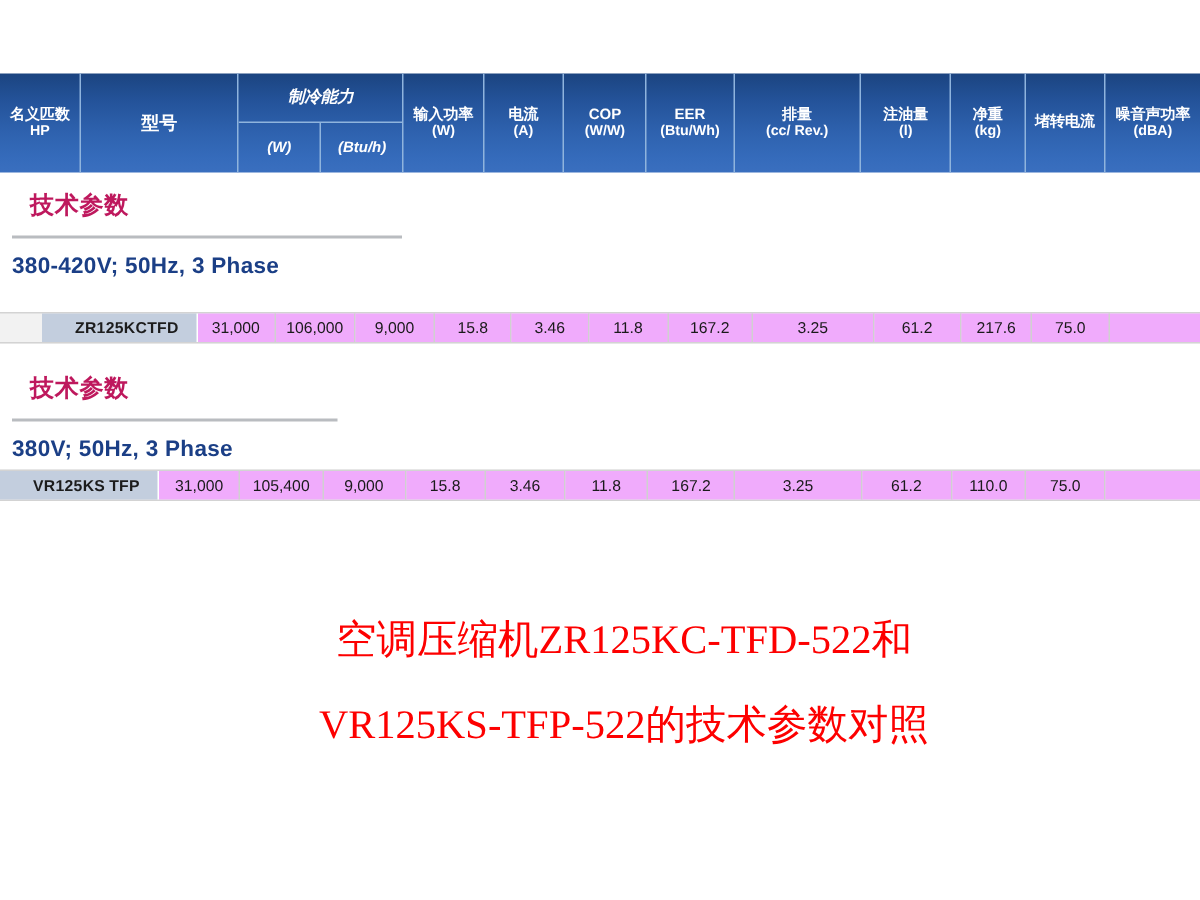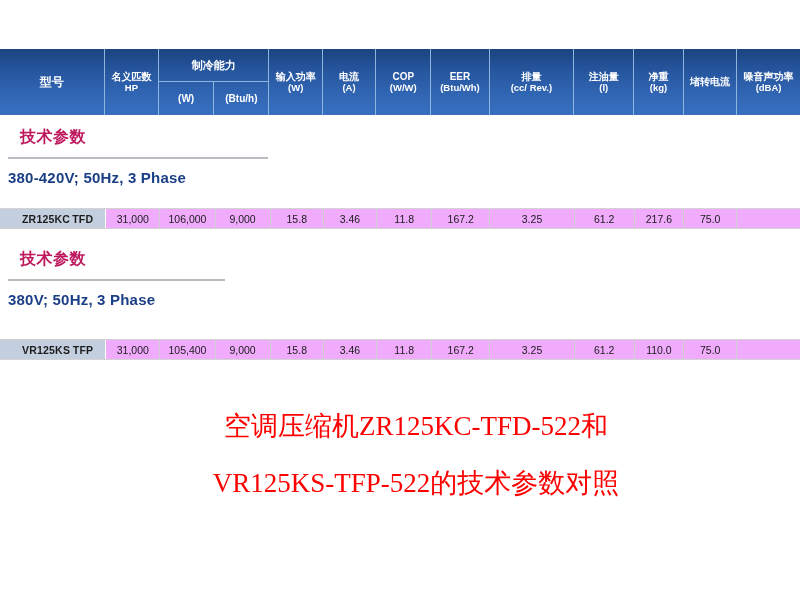--- a/index.html
+++ b/index.html
@@ -47,21 +47,21 @@
     flex-direction: column;
     align-items: center;
     justify-content: center;
     padding: 1px 1px;
   }
   .hcol.big .cap { font-size: 12px; }
   .hcol .cap .ln { display: block; white-space: nowrap; }
   .hcol .cap .unit { font-size: 9.5px; font-weight: bold; }
 
   
-  .hcol.group { padding: 0; }
+  .hcol.group { padding: 0; font-style: italic; }
   .group-title {
     height: 33px;
     display: flex;
     align-items: center;
     justify-content: center;
     border-bottom: 1px solid #8fb4dd;
     font-size: 11px;
   }
   .group-subs { flex: 1; display: flex; }
   .group-subs .sub {
@@ -146,29 +146,29 @@
     letter-spacing: 0px;
   }
   .caption .cl { display: block; }
 </style>
 </head>
 <body>
 
 <div class="page">
 
   <div class="table-header" id="header-row">
-      <div class="hcol big" style="width: 110px;">
-        <div class="cap">
-          <span class="ln">型号</span>
-        </div>
-      </div>
       <div class="hcol" style="width: 57px;">
         <div class="cap">
           <span class="ln">名义匹数</span>
           <span class="ln unit">HP</span>
+        </div>
+      </div>
+      <div class="hcol big" style="width: 110px;">
+        <div class="cap">
+          <span class="ln">型号</span>
         </div>
       </div>
       <div class="hcol group" style="width: 116px;">
         <div class="group-title">制冷能力</div>
         <div class="group-subs">
           <div class="sub">(W)</div>
           <div class="sub">(Btu/h)</div>
         </div>
       </div>
       <div class="hcol" style="width: 56px;">
@@ -223,21 +223,21 @@
           <span class="ln">噪音声功率</span>
           <span class="ln unit">(dBA)</span>
         </div>
       </div>
     </div>
 
   <div class="section-title" style="top:127px;">技术参数</div>
   <div class="section-rule" id="rule-1" style="top: 157px; left: 8px; width: 260px;"></div>
   <div class="section-sub" style="top:169px;">380-420V; 50Hz, 3 Phase</div>
 
-  <div class="data-row" id="data-row-1" style="top:208px;">
+  <div class="data-row" id="data-row-1" style="top:208px;padding-left:28px;">
       <div class="dcell model" style="width: 110px;">
         <span class="code">ZR125KC</span>
         <span class="variant">TFD</span>
       </div>
       <div class="dcell" style="width: 57px;">31,000</div>
       <div class="dcell" style="width: 58px;">106,000</div>
       <div class="dcell" style="width: 58px;">9,000</div>
       <div class="dcell" style="width: 56px;">15.8</div>
       <div class="dcell" style="width: 56px;">3.46</div>
       <div class="dcell" style="width: 58px;">11.8</div>
@@ -246,21 +246,21 @@
       <div class="dcell" style="width: 63px;">61.2</div>
       <div class="dcell" style="width: 52px;">217.6</div>
       <div class="dcell" style="width: 56px;">75.0</div>
       <div class="dcell" style="width: 66px;"></div>
     </div>
 
   <div class="section-title" style="top:249px;">技术参数</div>
   <div class="section-rule" id="rule-2" style="top: 279px; left: 8px; width: 217px;"></div>
   <div class="section-sub" style="top:291px;">380V; 50Hz, 3 Phase</div>
 
-  <div class="data-row" id="data-row-2" style="top:339px;text-align:right;">
+  <div class="data-row" id="data-row-2" style="top:313px;text-align:right;">
       <div class="dcell model" style="width: 110px;">
         <span class="code">VR125KS</span>
         <span class="variant">TFP</span>
       </div>
       <div class="dcell" style="width: 57px;">31,000</div>
       <div class="dcell" style="width: 58px;">105,400</div>
       <div class="dcell" style="width: 58px;">9,000</div>
       <div class="dcell" style="width: 56px;">15.8</div>
       <div class="dcell" style="width: 56px;">3.46</div>
       <div class="dcell" style="width: 58px;">11.8</div>

